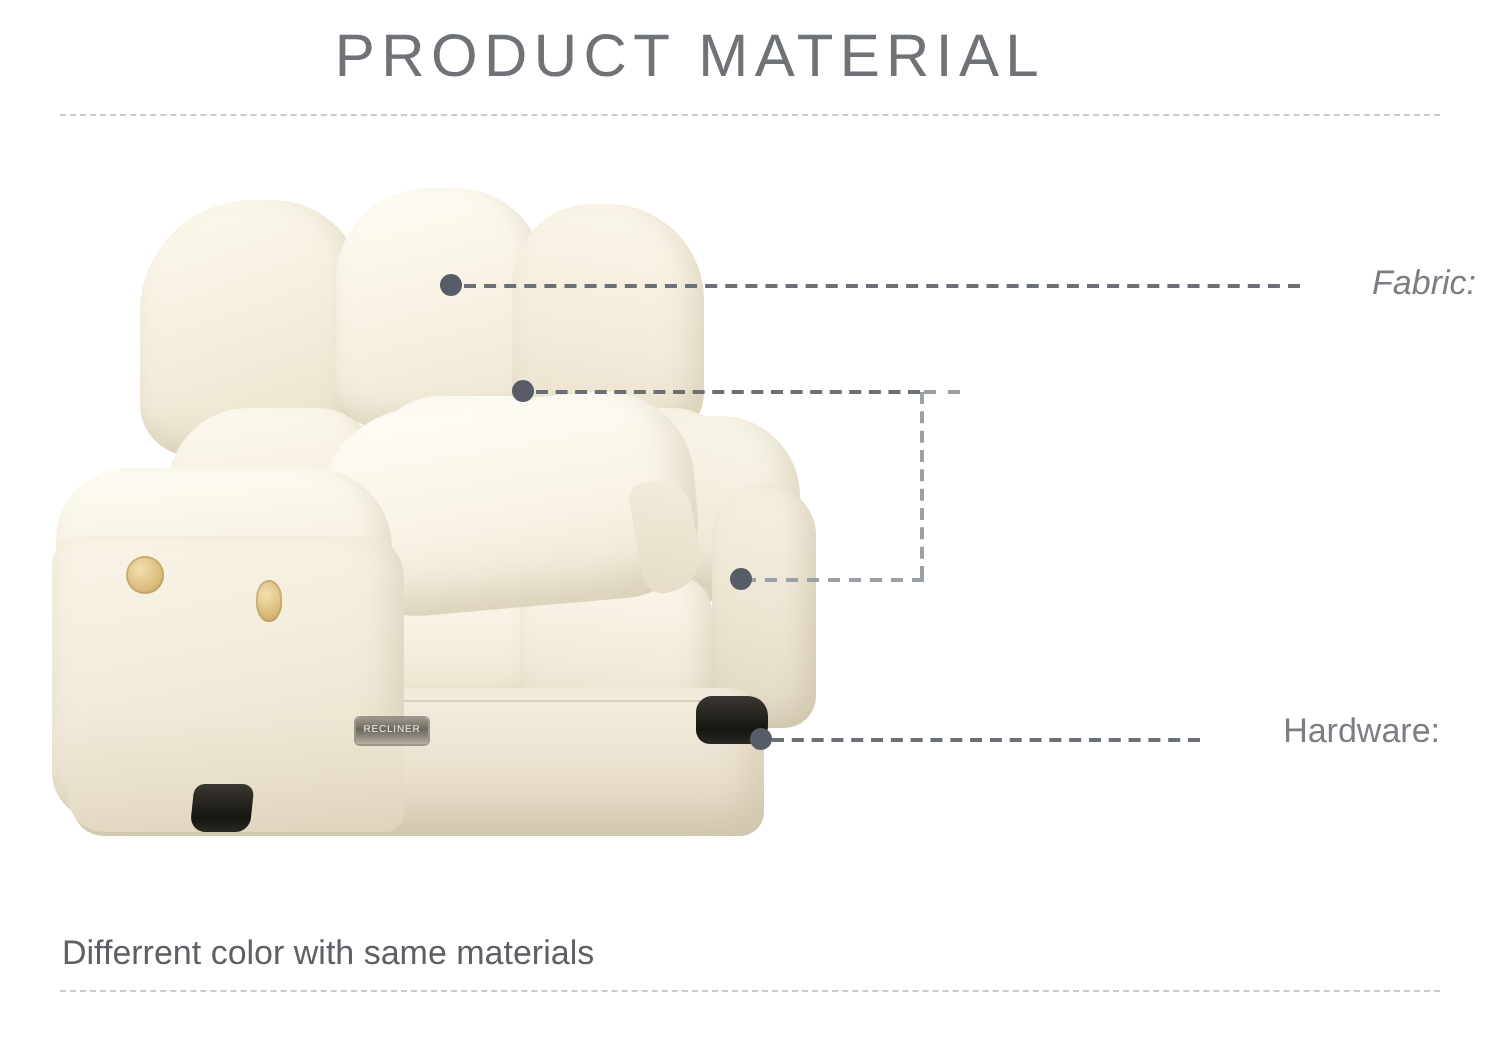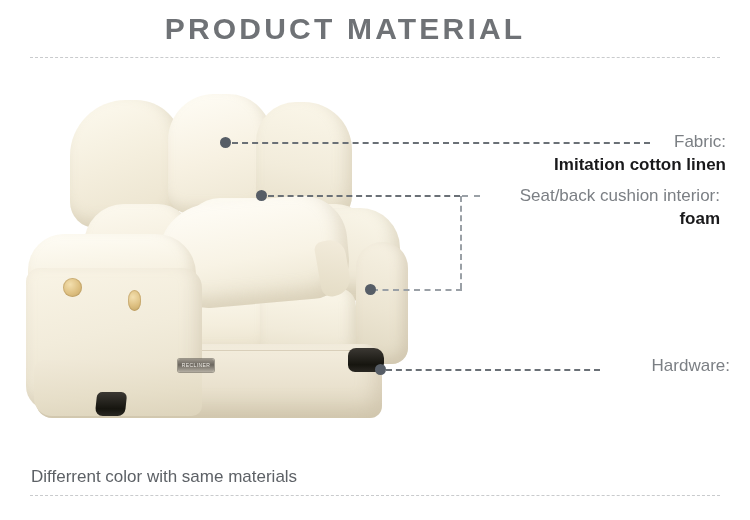--- a/index.html
+++ b/index.html
@@ -10,21 +10,21 @@
     overflow:hidden;
     position:relative;
   }
   #stage{position:relative;width:750px;height:520px;overflow:hidden;}
 
   
   .page-title{
     position:absolute;left:0;top:12px;width:690px;
     text-align:center;
     font-size:30px;
-    font-weight:700;
+    font-weight:400;
     letter-spacing:3.2px;
     color:#6f7276;
     white-space:nowrap;
   }
   .divider{
     position:absolute;
     height:0;
     border-top:1px dashed #c9cbcd;
   }
   .divider.top{left:30px;top:57px;width:690px;}
@@ -37,23 +37,23 @@
   }
 
   
   .callout{position:absolute;text-align:right;white-space:nowrap;}
   .callout .c-label{
     font-size:17px;color:#7b7f84;font-weight:400;line-height:22px;
   }
   .callout .c-value{
     font-size:17px;color:#19191b;font-weight:700;line-height:24px;
   }
-  #callout-fabric{right:24px;top:131px;}
+  #callout-fabric{right:12px;top:131px;font-style:italic;}
   #callout-cushion{right:30px;top:185px;}
-  #callout-hardware{right:20px;top:355px;}
+  #callout-hardware{right:30px;top:355px;}
 
   
   .lead-h{position:absolute;height:0;border-top:2px dashed #6a7076;}
   .lead-v{position:absolute;width:0;border-left:2px dashed #9aa0a6;}
   #lead-fabric{left:232px;top:142px;width:418px;}
   #lead-cushion{left:268px;top:195px;width:192px;}
   #lead-cushion-tail{left:462px;top:195px;width:18px;border-top:2px dashed #9aa0a6;}
   #lead-cushion-v{left:460px;top:196px;height:93px;}
   #lead-cushion-b{left:372px;top:289px;width:90px;border-top:2px dashed #9aa0a6;}
   #lead-hardware{left:386px;top:369px;width:214px;}
@@ -275,27 +275,22 @@
   <div class="lead-v" id="lead-cushion-v"></div>
   <div class="lead-h" id="lead-cushion-b"></div>
   <div class="dot" id="dot-cushion"></div>
   <div class="dot" id="dot-cushion-b"></div>
 
   <div class="lead-h" id="lead-hardware"></div>
   <div class="dot" id="dot-hardware"></div>
 
   <div class="callout" id="callout-fabric">
     <div class="c-label">Fabric:</div>
-    <div class="c-value">Imitation cotton linen</div>
   </div>
 
-  <div class="callout" id="callout-cushion">
-    <div class="c-label">Seat/back cushion interior:</div>
-    <div class="c-value">foam</div>
-  </div>
 
   <div class="callout" id="callout-hardware">
     <div class="c-label">Hardware:</div>
   </div>
 
   <div class="caption">Differrent color with same materials</div>
   <div class="divider bottom"></div>
 
 </div>
 

